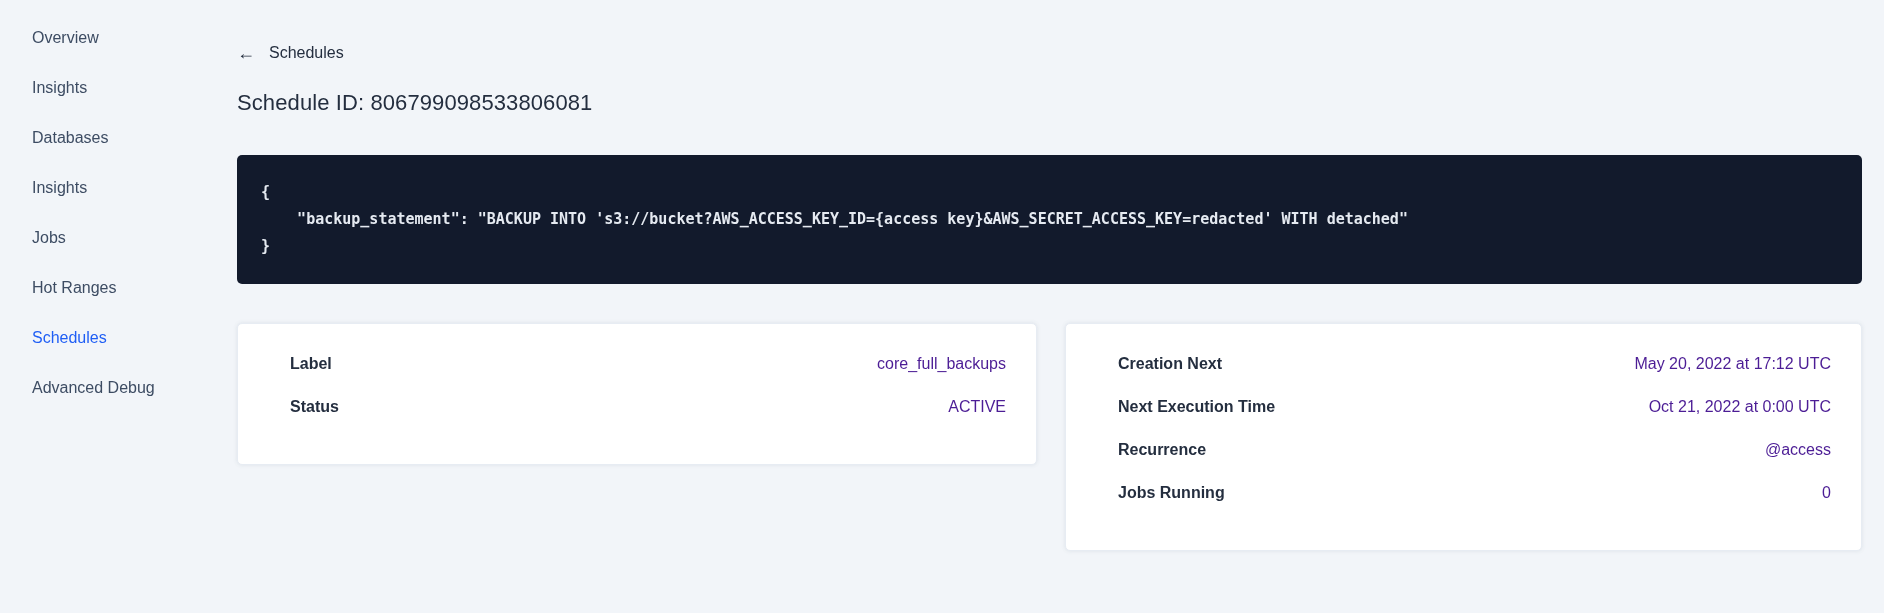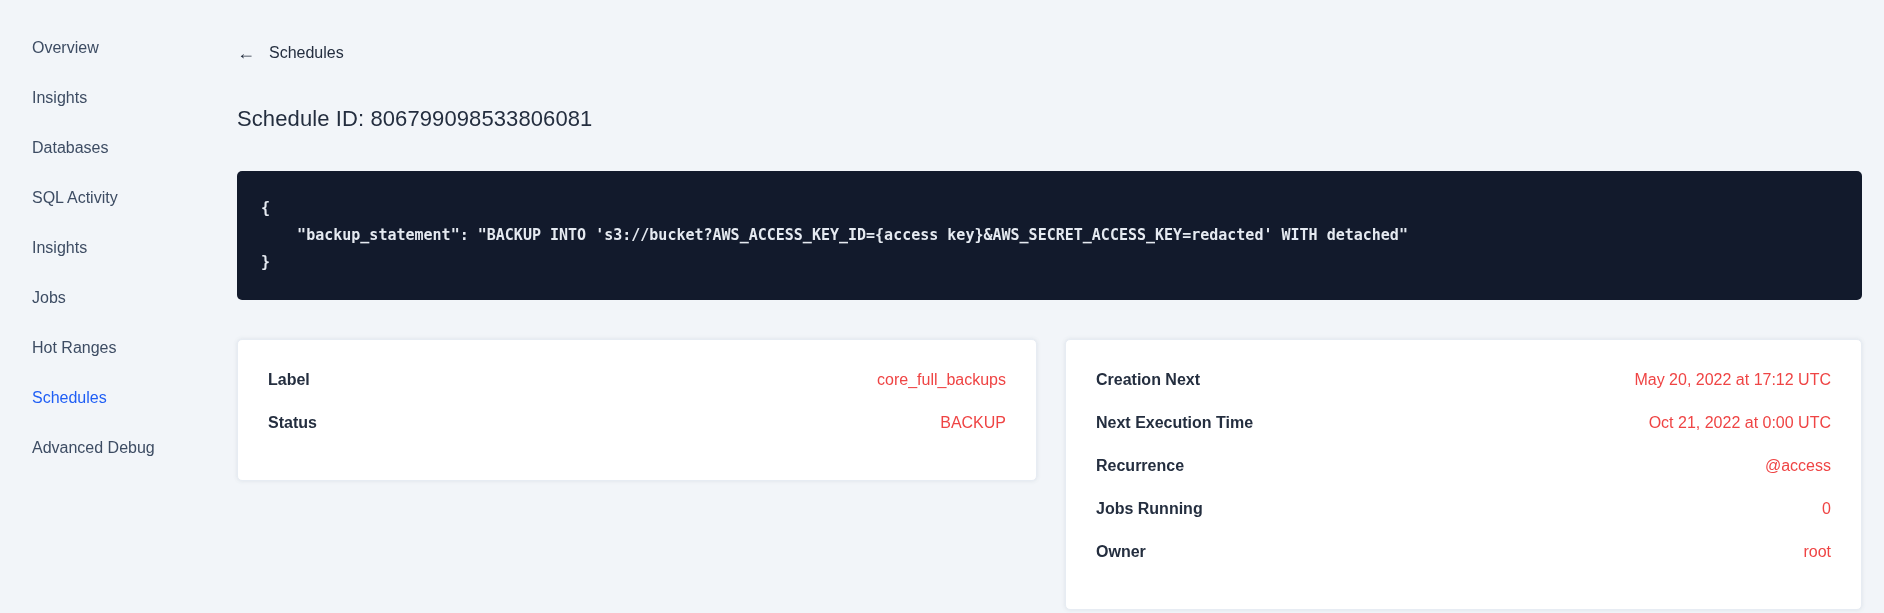--- a/index.html
+++ b/index.html
@@ -9,21 +9,21 @@
     background:#f2f5f9;
     color:#242e3f;
     overflow:hidden;
     position:relative;
   }
 
   
   .sidebar {
     position:absolute; left:0; top:0; bottom:0;
     width:205px;
-    padding:23px 0 0 32px;
+    padding:13px 0 0 32px;
   }
   .nav-item {
     height:50px;
     display:flex; align-items:center;
     font-size:16px;
     color:#3d4c63;
     cursor:pointer;
     white-space:nowrap;
   }
   .nav-item.active { color:#1f5ef5; }
@@ -34,21 +34,21 @@
     width:1625px;
     padding-top:44px;
   }
   .back-link {
     display:flex; align-items:center; gap:14px;
     font-size:16px; color:#242e3f;
     width:max-content; cursor:pointer;
   }
   .back-arrow { font-size:18px; line-height:1; color:#242e3f; }
   .page-title {
-    margin-top:44px;
+    margin-top:28px;
     font-size:22px;
     font-weight:500;
     color:#242e3f;
     letter-spacing:.1px;
   }
 
   
   .code-block {
     margin-top:39px;
     width:100%;
@@ -74,31 +74,30 @@
     box-shadow:0 0 4px rgba(67,90,111,.12);
     padding:18px 30px 36px 30px;
   }
   .card.left { width:800px; }
   .card.right { flex:1; }
   .detail-row {
     height:43px;
     display:flex; justify-content:space-between; align-items:center;
     font-size:16px;
   }
-  .detail-label { font-weight:bold; color:#242e3f; }
-  .detail-value { color:#ef4444; text-align:right; }
+  .detail-label { font-weight:bold; color:#242e3f;margin-left:22px; }
+  .detail-value { color:#4c1d95; text-align:right; }
 </style>
 </head>
 <body>
 
 <nav class="sidebar">
   <div class="nav-item">Overview</div>
   <div class="nav-item">Insights</div>
   <div class="nav-item">Databases</div>
-  <div class="nav-item">SQL Activity</div>
   <div class="nav-item">Insights</div>
   <div class="nav-item">Jobs</div>
   <div class="nav-item">Hot Ranges</div>
   <div class="nav-item active">Schedules</div>
   <div class="nav-item">Advanced Debug</div>
 </nav>
 
 <main class="main">
 
   <div class="back-link">
@@ -116,41 +115,37 @@
 
   <div class="cards">
 
     <section class="card left">
       <div class="detail-row">
         <span class="detail-label">Label</span>
         <span class="detail-value">core_full_backups</span>
       </div>
       <div class="detail-row">
         <span class="detail-label">Status</span>
-        <span class="detail-value">BACKUP</span>
+        <span class="detail-value">ACTIVE</span>
       </div>
     </section>
 
     <section class="card right">
       <div class="detail-row">
         <span class="detail-label">Creation Next</span>
         <span class="detail-value">May 20, 2022 at 17:12 UTC</span>
       </div>
       <div class="detail-row">
         <span class="detail-label">Next Execution Time</span>
         <span class="detail-value">Oct 21, 2022 at 0:00 UTC</span>
       </div>
       <div class="detail-row">
         <span class="detail-label">Recurrence</span>
         <span class="detail-value">@access</span>
       </div>
       <div class="detail-row">
         <span class="detail-label">Jobs Running</span>
         <span class="detail-value">0</span>
       </div>
-      <div class="detail-row">
-        <span class="detail-label">Owner</span>
-        <span class="detail-value">root</span>
-      </div>
     </section>
 
   </div>
 </main>
 
 </body></html>

